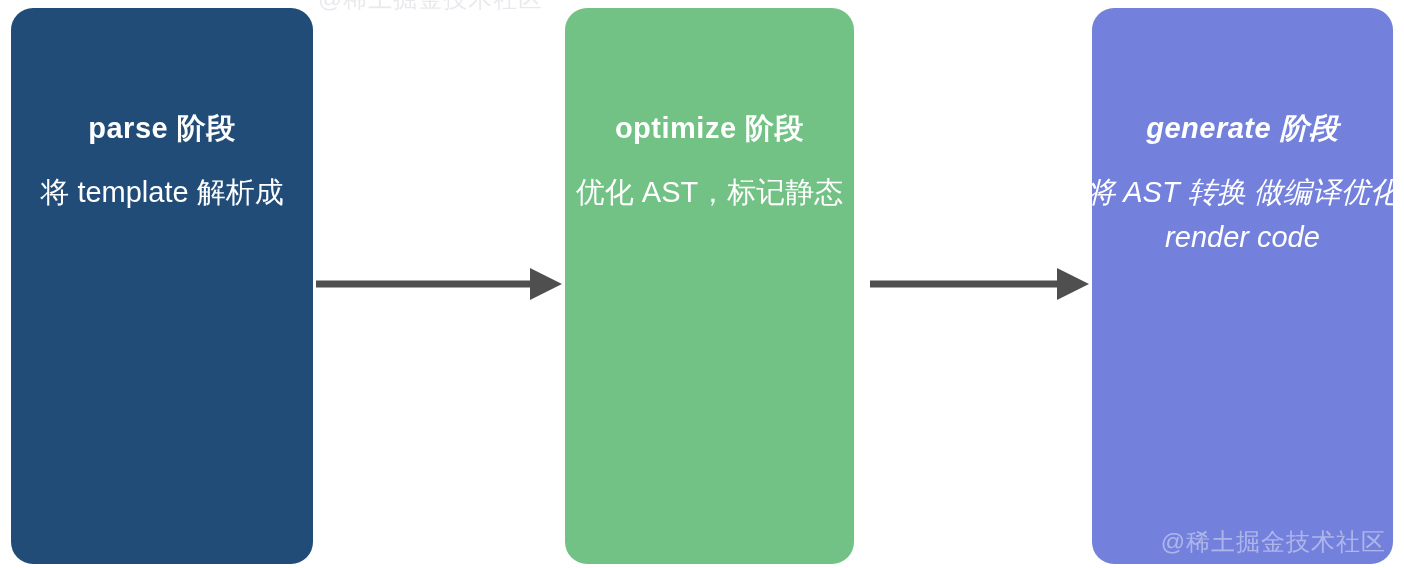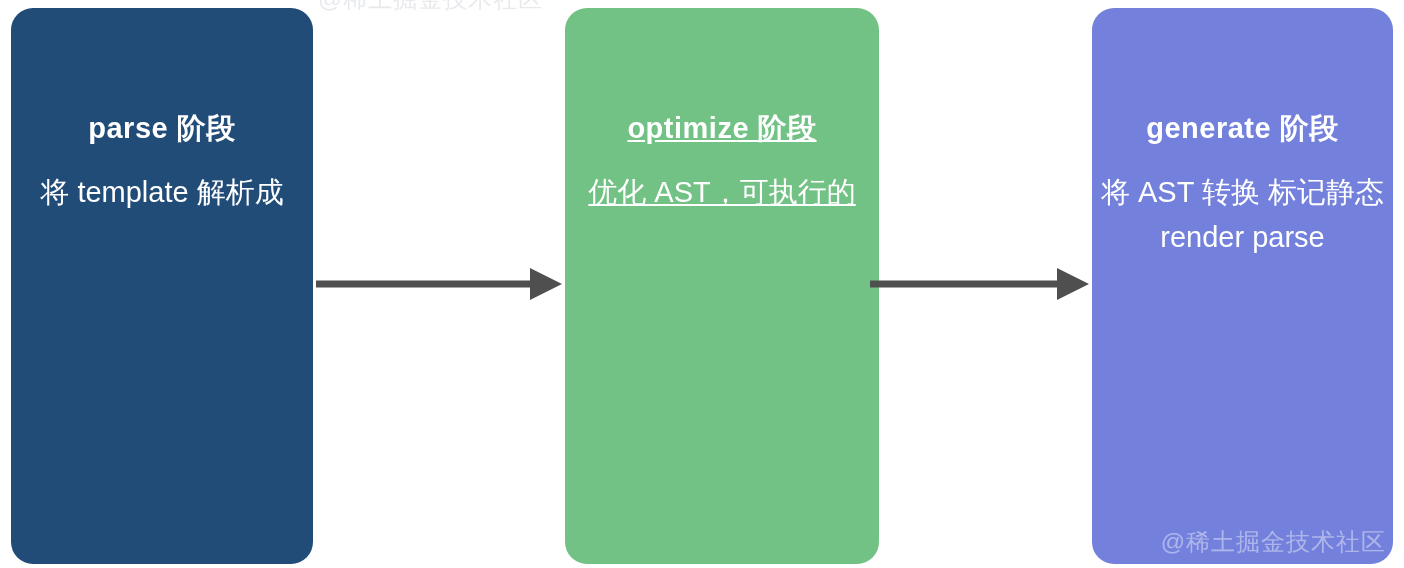--- a/index.html
+++ b/index.html
@@ -24,21 +24,21 @@
     box-sizing: border-box;
     display: flex;
     flex-direction: column;
     align-items: center;
     justify-content: flex-start;
     padding-top: 100px;
     color: #ffffff;
     text-align: center;
   }
   .card-1 { left: 11px;   width: 302px; }
-  .card-2 { left: 565px;  width: 314px; text-decoration: underline; }
+  .card-2 { left: 565px;  width: 289px; }
   .card-3 { left: 1092px; width: 301px; }
   .card-title {
     font-size: 29px;
     font-weight: 700;
     line-height: 40px;
     margin-bottom: 22px;
     letter-spacing: 0.5px;
     white-space: nowrap;
   }
   .card-line {
@@ -82,27 +82,27 @@
 
   <div class="watermark-top">@稀土掘金技术社区</div>
 
   <div class="card card-1" style="background-color: rgb(33, 76, 120);">
     <div class="card-title">parse 阶段</div>
     <div class="card-line">将 template 解析成</div>
   </div>
 
   <div class="card card-2" style="background-color: rgb(114, 194, 133);">
     <div class="card-title">optimize 阶段</div>
-    <div class="card-line">优化 AST，可执行的</div>
+    <div class="card-line">优化 AST，标记静态</div>
   </div>
 
-  <div class="card card-3" style="background-color: rgb(115, 129, 220);">
+  <div class="card card-3" style="background-color: rgb(115, 129, 220); font-style: italic;">
     <div class="card-title">generate 阶段</div>
-    <div class="card-line">将 AST 转换 标记静态</div>
-    <div class="card-line">render parse</div>
+    <div class="card-line">将 AST 转换 做编译优化</div>
+    <div class="card-line">render code</div>
   </div>
 
   <svg class="arrow-layer" viewBox="0 0 1404 568" xmlns="http://www.w3.org/2000/svg">
     <g>
       <line x1="316" y1="284" x2="534" y2="284" stroke="#4f4f4f" stroke-width="7"></line>
       <polygon points="562,284 530,268 530,300" fill="#4f4f4f"></polygon>
     </g>
     <g>
       <line x1="870" y1="284" x2="1060" y2="284" stroke="#4f4f4f" stroke-width="7"></line>
       <polygon points="1089,284 1057,268 1057,300" fill="#4f4f4f"></polygon>

